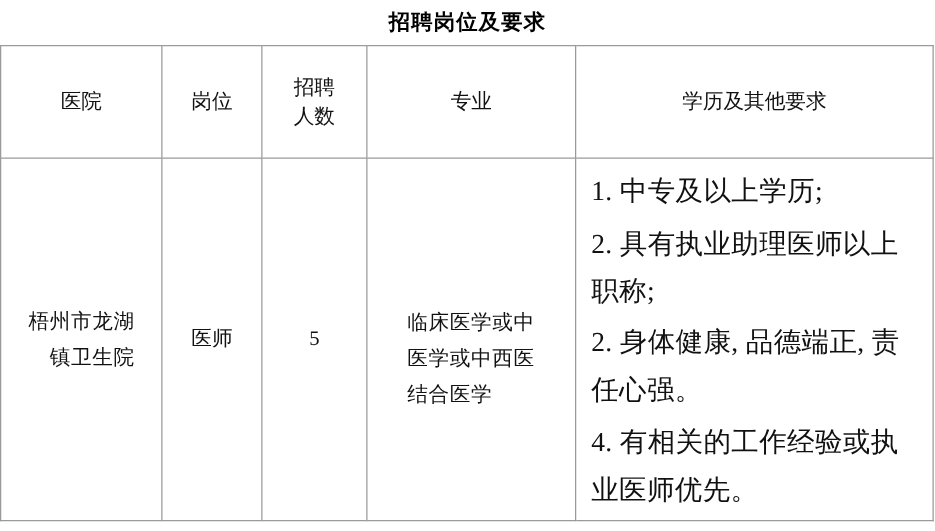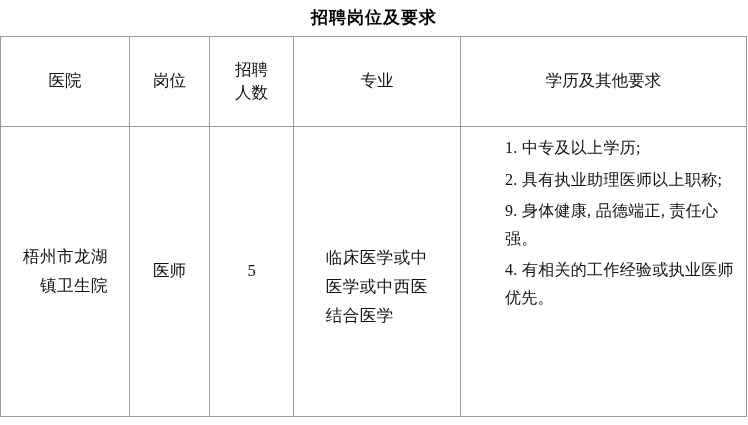--- a/index.html
+++ b/index.html
@@ -97,26 +97,25 @@
   }
   .req-wrap {
     height: 289px;
     box-sizing: border-box;
     padding: 7px 10px 4px 12px;
     display: flex;
     flex-direction: column;
     justify-content: flex-start;
   }
   .req-item {
-    font-size: 16px;
+    font-size: 22px;
     line-height: 1.72;
     letter-spacing: 0.3px;
     margin-bottom: 4px;
     text-align: left;
-    margin-left: 32px;
   }
 </style>
 </head>
 <body>
 
 <div class="page">
 
   <div class="doc-title">招聘岗位及要求</div>
 
   <table class="recruit-table">
@@ -175,21 +174,21 @@
         </td>
         <td>
           <div class="cell-center">
               <span class="major-text">临床医学或中医学或中西医结合医学</span>
             </div>
         </td>
         <td>
           <div class="req-wrap">
             <div class="req-item">1. 中专及以上学历;</div>
             <div class="req-item">2. 具有执业助理医师以上职称;</div>
-            <div class="req-item">9. 身体健康, 品德端正, 责任心强。</div>
+            <div class="req-item">2. 身体健康, 品德端正, 责任心强。</div>
             <div class="req-item">4. 有相关的工作经验或执业医师优先。</div>
           </div>
         </td>
       </tr>
     </tbody>
   </table>
 
 </div>
 
 </body></html>

